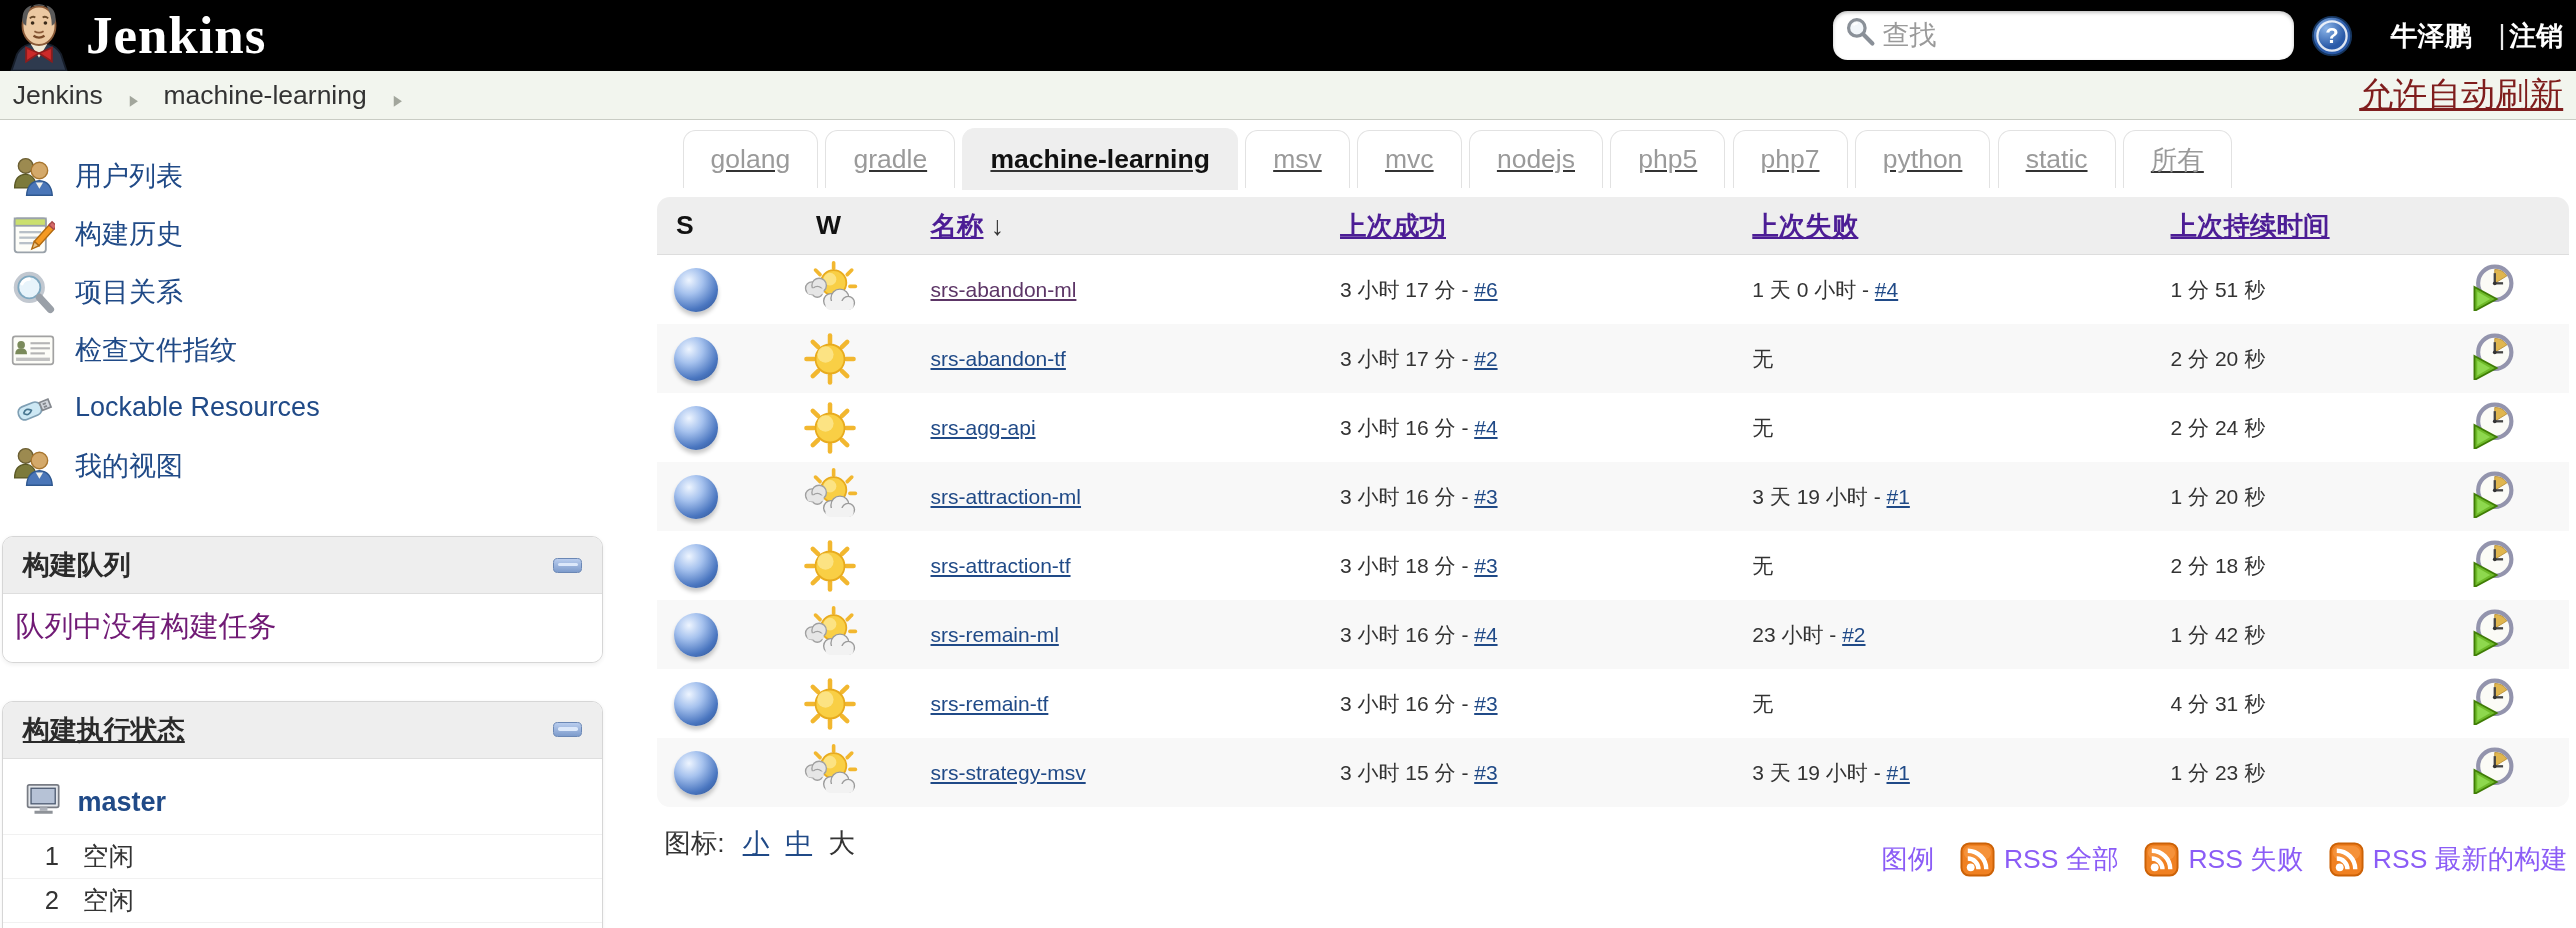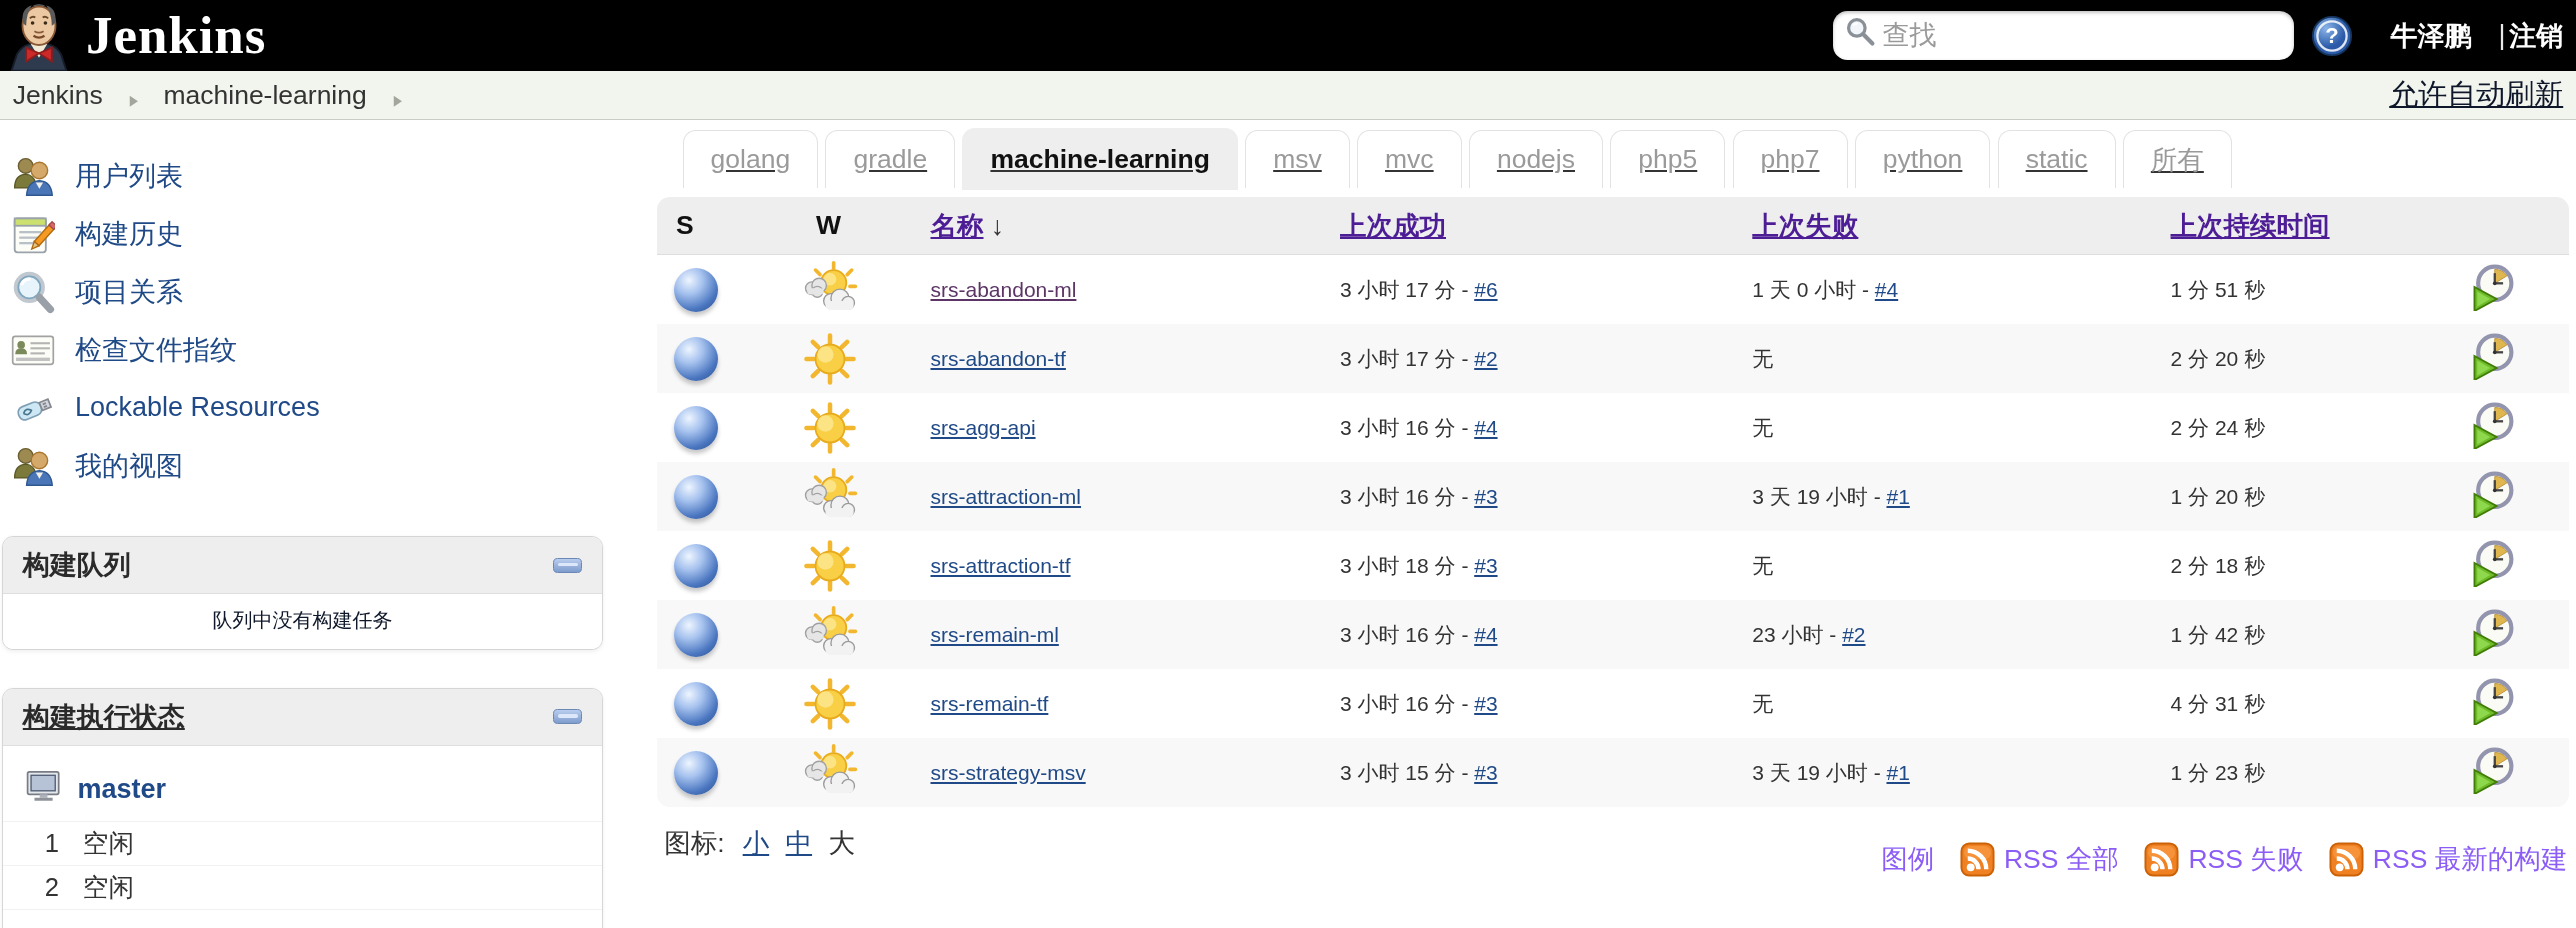--- a/index.html
+++ b/index.html
@@ -26,41 +26,41 @@
   .user-name { color:#fff; font-weight:bold; font-size:27px; margin-left:38px; }
   .logout-sep { color:#e8e8e8; margin:0 3.7px 0 27px; font-size:27px; }
   .logout-link { color:#fff; font-weight:bold; font-size:27px; }
 
   
   .breadcrumb-bar { position:absolute; top:71px; left:0; width:2576px; height:49px;
     background:#f2f5ee; border-bottom:1.8px solid #c9ccc4; display:flex; align-items:center;
     padding:0 12.8px; }
   .crumb { color:#333; font-size:26.5px; }
   .crumb-chevron { width:12.8px; height:16.4px; margin:0 24px; }
-  .auto-refresh { margin-left:auto; color:#0f172a; text-decoration:underline; font-size:29px; }
+  .auto-refresh { margin-left:auto; color:#7f1d1d; text-decoration:underline; font-size:34px; }
 
   
   .sidebar { position:absolute; top:121px; left:0; width:605px; }
   .task-list { padding:25.6px 0 3.7px 0; }
   .task-item { display:flex; align-items:center; gap:20px; height:58px; padding-left:11px;text-align:center; }
   .task-icon { width:44px; height:44px; flex:none; display:flex; align-items:center; justify-content:center; }
   .task-icon svg { width:44px; height:44px; }
   .task-label { color:#204a87; font-size:27px; }
 
   .panel { margin:38px 1.8px 0 1.8px; border:1.8px solid #d6d6d6; border-radius:11px; background:#fff;
     overflow:hidden; box-shadow:0 1.8px 4.6px rgba(0,0,0,.06); }
   .panel-header { display:flex; align-items:center; justify-content:space-between;
     height:57px; padding:12px 20px; background:#eeeeee; border-bottom:1.8px solid #dedede;
     font-weight:bold; font-size:27px; color:#2a2a2a; }
   .panel-title-link { color:#2a2a2a; text-decoration:underline; font-weight:bold; }
   .collapse-btn { width:29px; height:14.6px; border-radius:4.6px; border:1.8px solid #6a87b5;
     background:linear-gradient(#b9cdee,#7e9ccc); position:relative; }
   .collapse-btn::after { content:""; position:absolute; left:3.7px; right:3.7px; top:3.7px; height:3.7px;
     background:#dce8fa; border-radius:1.8px; }
-  .panel-body { padding:12.8px 12.8px 14.6px; font-size:20px; color:#0f172a; background:#fff;text-align:center; }
+  .panel-body { padding:12.8px 12.8px 14.6px; font-size:29px; color:#701a75; background:#fff; }
 
   .executor-body { padding:14.6px 0 0 0; }
   .master-row { display:flex; align-items:center; gap:14.6px; padding:9px 0 11px 22px; }
   .master-row svg { width:38px; height:35px; }
   .master-link { color:#204a87; font-weight:bold; font-size:27px; }
   .executor-row { display:flex; align-items:center; height:44px; padding-left:42px;
     border-top:1.8px solid #f1f1f1; font-size:25.6px; color:#333; }
   .executor-num { width:38px; color:#333; }
 
   

